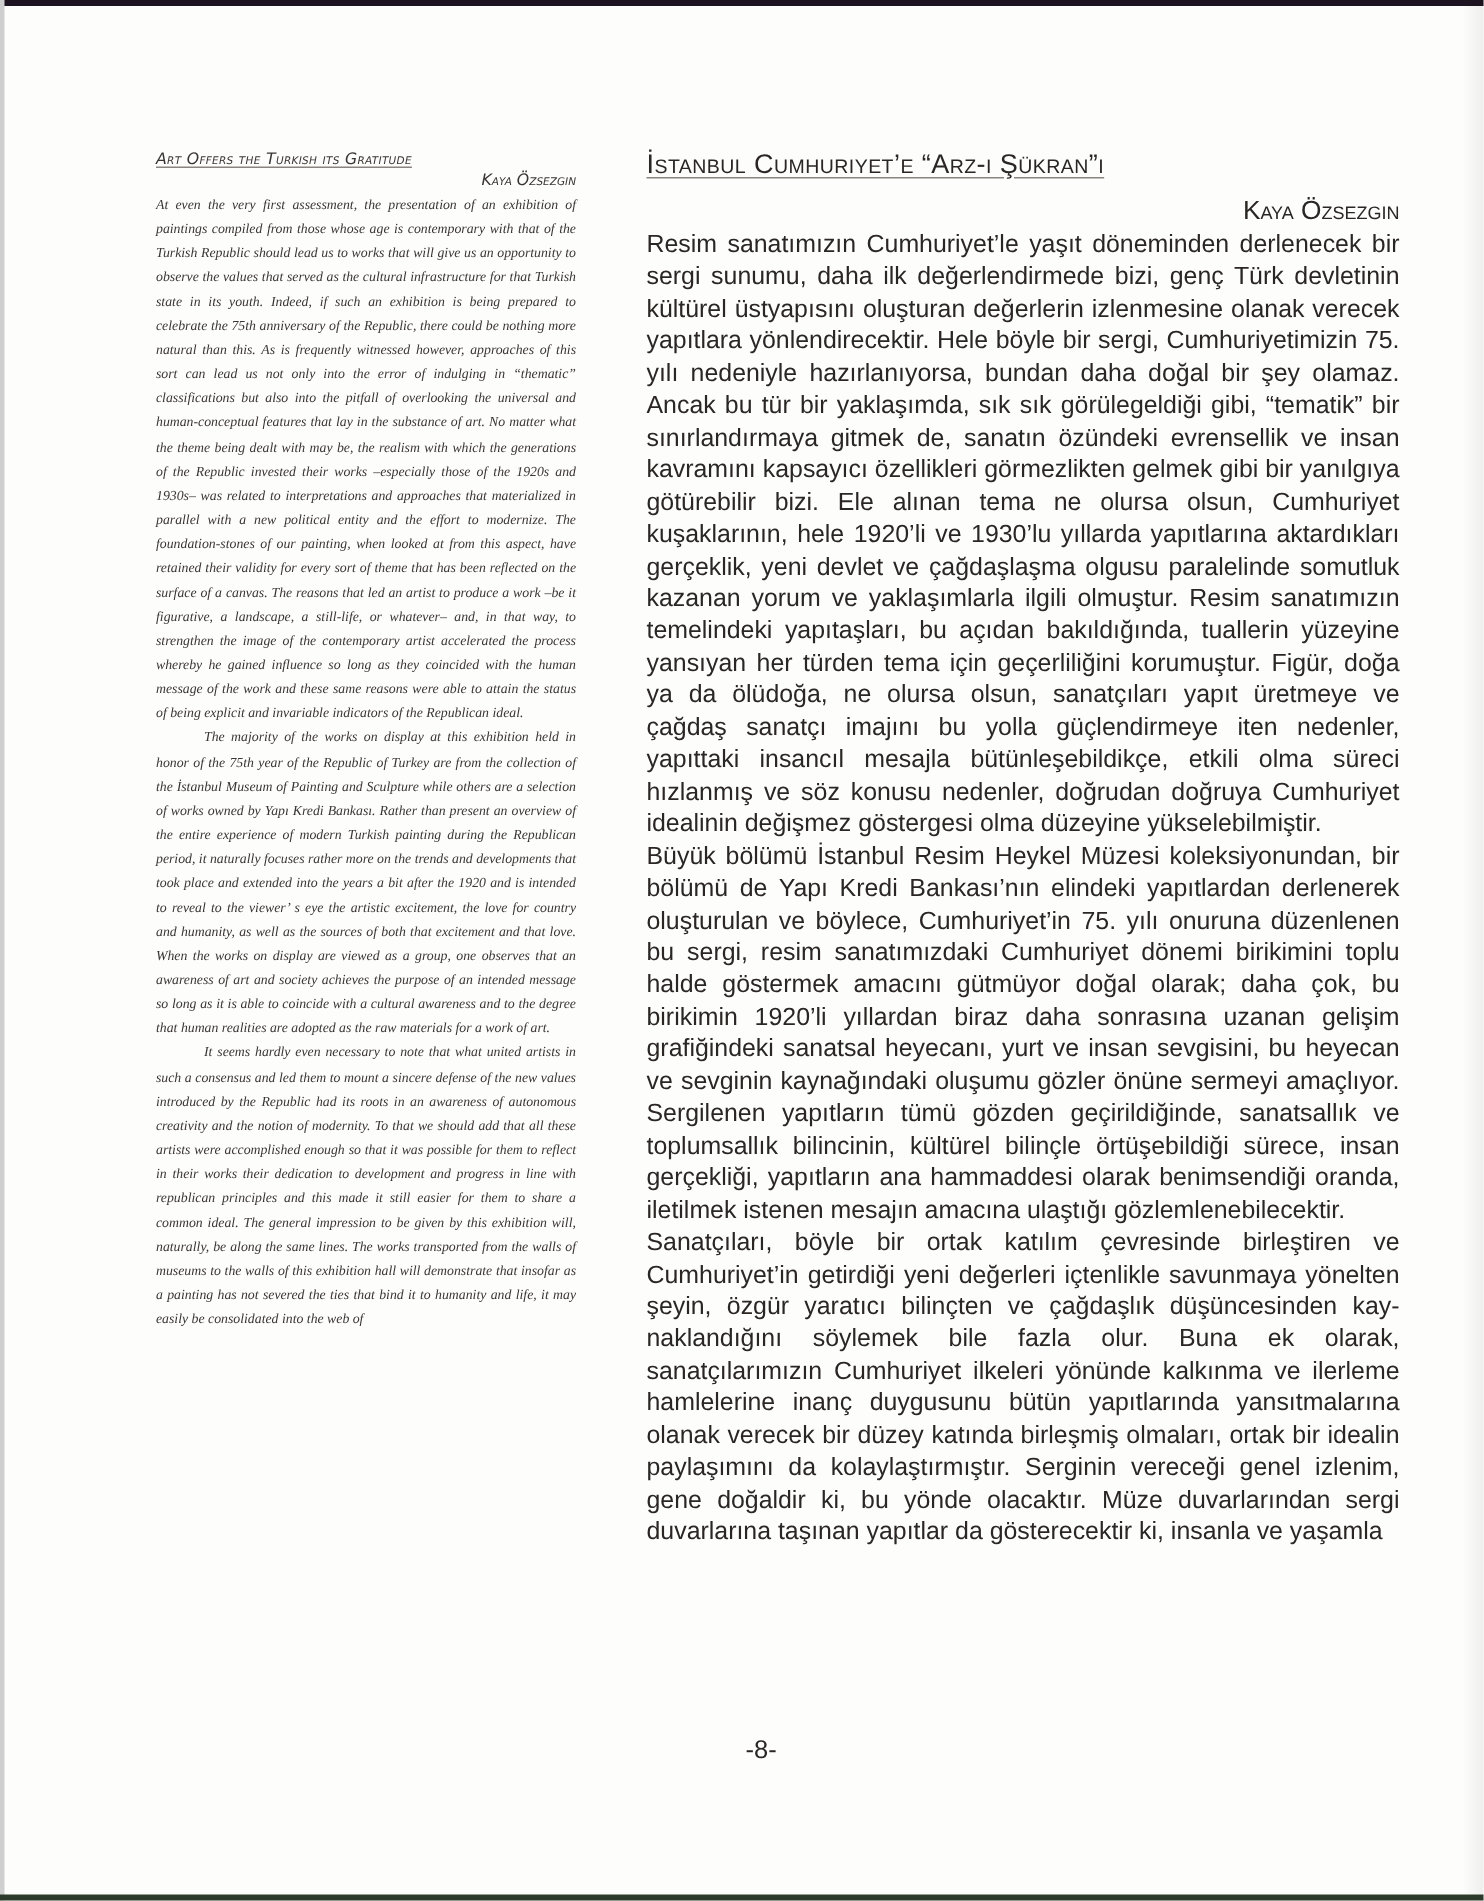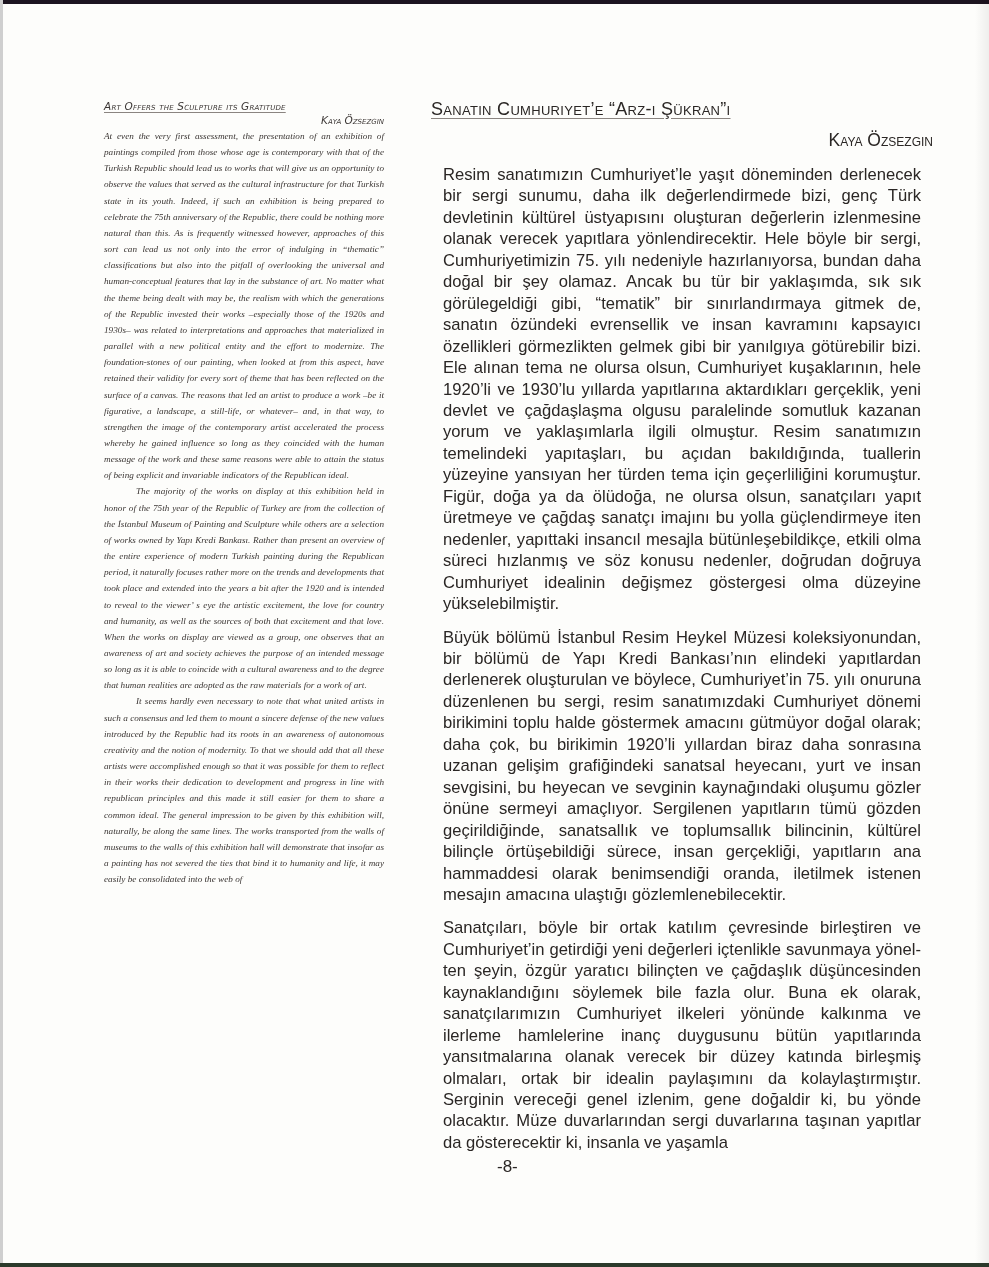--- a/index.html
+++ b/index.html
@@ -43,44 +43,44 @@
   }
   .col-tr .title {
     font-variant: small-caps; font-size: 18px; line-height: 22px;
     text-decoration: underline; text-decoration-color: #8a8480; text-underline-offset: 3px;
     text-align: left; letter-spacing: 0.3px;
   }
   .col-tr .author {
     font-variant: small-caps; font-size: 17.5px; line-height: 24px;
     text-align: right; margin-top: 8px;
   }
-  .col-tr p { margin: 12px; }
+  .col-tr p { margin: 0; }
 
   .page-number {
     position: absolute; left: 497px; top: 1157px; width: 50px; text-align: left;
     font-family: "Liberation Sans", sans-serif; font-size: 17px; color: #2a2624;
   }
 </style>
 </head>
 <body>
 
 <div class="topbar"></div>
 <div class="leftedge"></div>
 <div class="rightshade"></div>
 <div class="bottombar"></div>
 
 <div class="col-en">
-  <div class="title">Art Offers the Sculpture its Gratitude</div>
+  <div class="title">Art Offers the Turkish its Gratitude</div>
   <div class="author">Kaya Özsezgin</div>
   <p>At even the very first assessment, the presentation of an exhibition of paintings compiled from those whose age is contemporary with that of the Turkish Republic should lead us to works that will give us an opportunity to observe the values that served as the cultural infra­structure for that Turkish state in its youth. Indeed, if such an exhibition is being prepared to celebrate the 75th anniversary of the Republic, there could be noth­ing more natural than this. As is frequently witnessed however, approaches of this sort can lead us not only into the error of indulging in “thematic” classifications but also into the pitfall of overlooking the universal and human-conceptual features that lay in the substance of art. No matter what the theme being dealt with may be, the realism with which the generations of the Republic invested their works –especially those of the 1920s and 1930s– was related to interpretations and approaches that materialized in parallel with a new political entity and the effort to modernize. The foundation-stones of our painting, when looked at from this aspect, have retained their validity for every sort of theme that has been reflected on the surface of a canvas. The reasons that led an artist to produce a work –be it figurative, a landscape, a still-life, or whatever– and, in that way, to strengthen the image of the contemporary artist accel­erated the process whereby he gained influence so long as they coincided with the human message of the work and these same reasons were able to attain the status of being explicit and invariable indicators of the Republican ideal.</p>
   <p class="indent">The majority of the works on display at this exhi­bition held in honor of the 75th year of the Republic of Turkey are from the collection of the İstanbul Museum of Painting and Sculpture while others are a selection of works owned by Yapı Kredi Bankası. Rather than pre­sent an overview of the entire experience of modern Turkish painting during the Republican period, it natu­rally focuses rather more on the trends and develop­ments that took place and extended into the years a bit after the 1920 and is intended to reveal to the viewer’ s eye the artistic excitement, the love for country and humanity, as well as the sources of both that excitement and that love. When the works on display are viewed as a group, one observes that an awareness of art and society achieves the purpose of an intended message so long as it is able to coincide with a cultural aware­ness and to the degree that human realities are adopt­ed as the raw materials for a work of art.</p>
   <p class="indent">It seems hardly even necessary to note that what united artists in such a consensus and led them to mount a sincere defense of the new values introduced by the Republic had its roots in an awareness of autonomous creativity and the notion of modernity. To that we should add that all these artists were accom­plished enough so that it was possible for them to reflect in their works their dedication to development and progress in line with republican principles and this made it still easier for them to share a common ideal. The general impression to be given by this exhibition will, naturally, be along the same lines. The works transported from the walls of museums to the walls of this exhibition hall will demonstrate that insofar as a painting has not severed the ties that bind it to human­ity and life, it may easily be consolidated into the web of</p>
 </div>
 
 <div class="col-tr">
-  <div class="title">Sanatın Cumhuriyet’e “Arz-ı Şükran”ı</div>
+  <div class="title">İstanbul Cumhuriyet’e “Arz-ı Şükran”ı</div>
   <div class="author">Kaya Özsezgin</div>
   <p>Resim sanatımızın Cumhuriyet’le yaşıt döneminden derlenecek bir sergi sunumu, daha ilk değerlendirmede bizi, genç Türk devletinin kültürel üstyapısını oluşturan değerlerin izlenmesine olanak verecek yapıtlara yönlendirecektir. Hele böyle bir sergi, Cumhuriyetimizin 75. yılı nedeniyle hazırlanıyorsa, bundan daha doğal bir şey olamaz. Ancak bu tür bir yaklaşımda, sık sık görülegeldiği gibi, “tematik” bir sınırlandırmaya gitmek de, sanatın özündeki evrensellik ve insan kavramını kapsayıcı özellikleri görmezlikten gelmek gibi bir yanılgıya götürebilir bizi. Ele alınan tema ne olursa olsun, Cumhuriyet kuşaklarının, hele 1920’li ve 1930’lu yıllarda yapıtlarına aktardıkları gerçeklik, yeni devlet ve çağdaşlaşma olgusu paralelinde somutluk kazanan yorum ve yaklaşımlarla ilgili olmuştur. Resim sanatımızın temelindeki yapıtaşları, bu açıdan bakıldığında, tuallerin yüzeyine yansıyan her türden tema için geçerliliğini korumuştur. Figür, doğa ya da ölüdoğa, ne olursa olsun, sanatçıları yapıt üretmeye ve çağdaş sanatçı imajını bu yolla güçlendirmeye iten nedenler, yapıttaki insancıl mesajla bütünleşebildikçe, etkili olma süreci hızlanmış ve söz konusu nedenler, doğrudan doğruya Cumhuriyet idealinin değişmez göstergesi olma düzeyine yükselebilmiştir.</p>
   <p>Büyük bölümü İstanbul Resim Heykel Müzesi koleksiyonundan, bir bölümü de Yapı Kredi Bankası’nın elindeki yapıtlardan derlenerek oluşturulan ve böylece, Cumhuriyet’in 75. yılı onuruna düzenlenen bu sergi, resim sanatımızdaki Cumhuriyet dönemi birikimini toplu halde göstermek amacını gütmüyor doğal olarak; daha çok, bu birikimin 1920’li yıllardan biraz daha sonrasına uzanan gelişim grafiğindeki sanatsal heyecanı, yurt ve insan sevgisini, bu heyecan ve sevginin kaynağındaki oluşumu gözler önüne sermeyi amaçlıyor. Sergilenen yapıtların tümü gözden geçirildiğinde, sanat­sallık ve toplumsallık bilincinin, kültürel bilinçle örtüşebildiği sürece, insan gerçekliği, yapıtların ana hammaddesi olarak benim­sendiği oranda, iletilmek istenen mesajın amacına ulaştığı gözlem­lenebilecektir.</p>
   <p>Sanatçıları, böyle bir ortak katılım çevresinde birleştiren ve Cumhuriyet’in getirdiği yeni değerleri içtenlikle savunmaya yönel­ten şeyin, özgür yaratıcı bilinçten ve çağdaşlık düşüncesinden kay­naklandığını söylemek bile fazla olur. Buna ek olarak, sanatçılarımızın Cumhuriyet ilkeleri yönünde kalkınma ve ilerleme hamlelerine inanç duygusunu bütün yapıtlarında yansıtmalarına olanak verecek bir düzey katında birleşmiş olmaları, ortak bir ide­alin paylaşımını da kolaylaştırmıştır. Serginin vereceği genel izle­nim, gene doğaldir ki, bu yönde olacaktır. Müze duvarlarından sergi duvarlarına taşınan yapıtlar da gösterecektir ki, insanla ve yaşamla</p>
 </div>
 
 <div class="page-number">-8-</div>
 
 </body></html>

